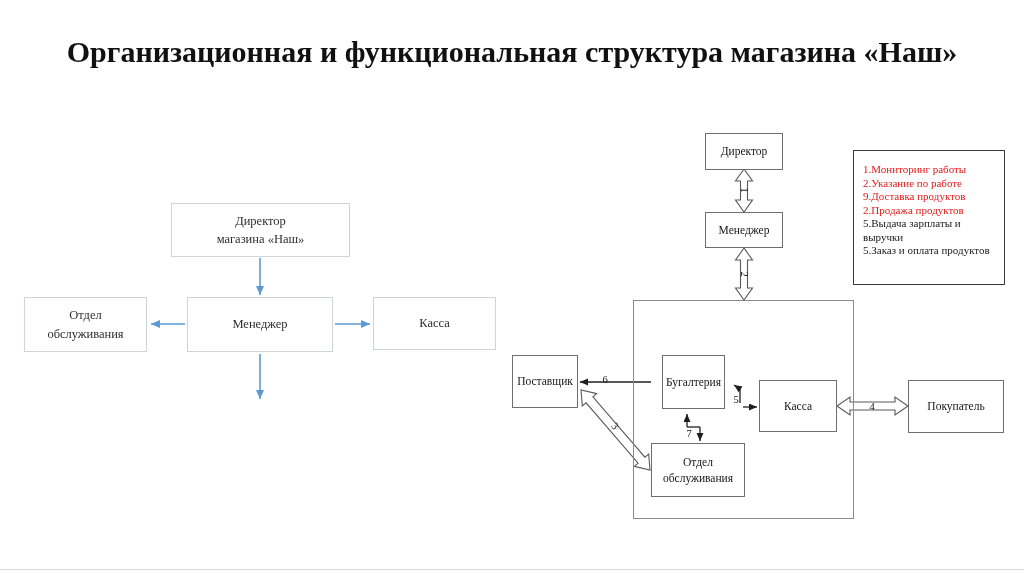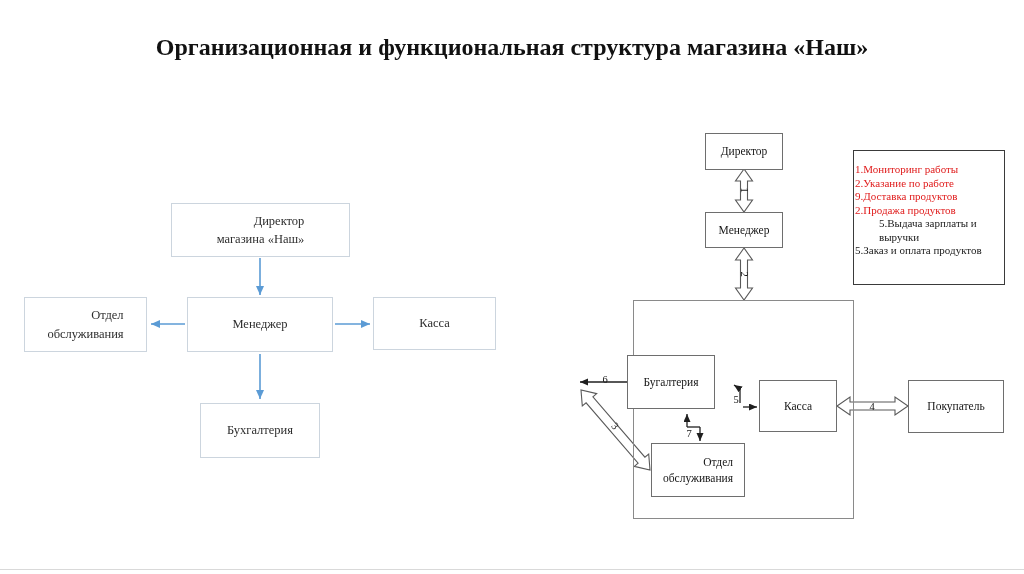--- a/index.html
+++ b/index.html
@@ -2,33 +2,33 @@
 <html><head>
 <meta charset="utf-8">
 <style>
   html,body{margin:0;padding:0;background:#ffffff;}
   #slide{
     position:relative;width:1024px;height:574px;background:#ffffff;overflow:hidden;
     font-family:"Liberation Serif","DejaVu Serif",serif;
   }
   #title{
     position:absolute;top:32px;left:62px;width:900px;text-align:center;
-    font-size:24px;font-weight:bold;line-height:1.32;color:#111111;
+    font-size:30px;font-weight:bold;line-height:1.32;color:#111111;
   }
   .box{
     position:absolute;background:#ffffff;display:flex;align-items:center;justify-content:center;
-    text-align:right;white-space:pre-line;box-sizing:border-box;
+    text-align:center;white-space:pre-line;box-sizing:border-box;
   }
   .box.light{border:1px solid #ccd5de;font-size:12.5px;color:#2e2e2e;line-height:1.45;}
   .box.dark{border:1px solid #6e6e6e;font-size:11.5px;color:#161616;line-height:1.4;}
   .bigframe{position:absolute;border:1px solid #8a8a8a;background:transparent;box-sizing:border-box;}
   #legend{
     position:absolute;left:853px;top:150px;width:152px;height:135px;
     border:1.5px solid #3a3a3a;box-sizing:border-box;background:#ffffff;
-    padding:12px 3px 0 1px;
+    padding:12px 3px 0 9px;
   }
   #legend .legend-item{font-size:11px;line-height:13.5px;}
   svg{position:absolute;left:0;top:0;}
   #labels span{
     position:absolute;font-size:10.5px;color:#161616;
     transform:translate(-50%,-50%);
   }
   #labels span.rot90{transform:translate(-50%,-50%) rotate(90deg);}
   #labels span.rot50{transform:translate(-50%,-50%) rotate(50deg);}
   #bottom-rule{position:absolute;left:0;top:569px;width:1024px;height:1px;background:#d9d9d9;}
@@ -73,44 +73,44 @@
         <polygon points="837.0,406.0 850.0,415.0 850.0,410.0 895.0,410.0 895.0,415.0 908.0,406.0 895.0,397.0 895.0,402.0 850.0,402.0 850.0,397.0"></polygon>
       </g>
   </svg>
 
   <div class="box light" style="left:171px;top:203px;width:179px;height:54px;">Директор
 магазина «Наш»</div>
   <div class="box light" style="left:24px;top:297px;width:123px;height:55px;">Отдел
 обслуживания</div>
   <div class="box light" style="left:187px;top:297px;width:146px;height:55px;">Менеджер</div>
   <div class="box light" style="left:373px;top:297px;width:123px;height:53px;">Касса</div>
-  <div class="box light" style="left:200px;top:403px;width:120px;height:55px;">Бухгалтерия</div>
 
   <div class="bigframe" style="left:633px;top:300px;width:221px;height:219px;"></div>
   <div class="box dark" style="left:705px;top:133px;width:78px;height:37px;">Директор</div>
   <div class="box dark" style="left:705px;top:212px;width:78px;height:36px;">Менеджер</div>
-  <div class="box dark" style="left:627px;top:355px;width:88px;height:54px;">Бугалтерия</div>
+  <div class="box dark" style="left:512px;top:355px;width:66px;height:53px;">Поставщик</div>
+  <div class="box dark" style="left:662px;top:355px;width:63px;height:54px;">Бугалтерия</div>
   <div class="box dark" style="left:759px;top:380px;width:78px;height:52px;">Касса</div>
   <div class="box dark" style="left:651px;top:443px;width:94px;height:54px;">Отдел
 обслуживания</div>
   <div class="box dark" style="left:908px;top:380px;width:96px;height:53px;">Покупатель</div>
 
   <div id="labels">
     <span class="rot90" style="left:744px;top:190px;">1</span>
     <span class="rot90" style="left:744px;top:274px;">2</span>
     <span class="rot50" style="left:615px;top:426px;">3</span>
     <span style="left:872px;top:406px;">4</span>
     <span style="left:736px;top:399px;">5</span>
     <span style="left:605px;top:379px;">6</span>
     <span style="left:689px;top:433px;">7</span>
   </div>
 
   <div id="legend">
       <div class="legend-item" style="color: rgb(224, 27, 27);">1.Мониторинг работы</div>
       <div class="legend-item" style="color: rgb(224, 27, 27);">2.Указание по работе</div>
       <div class="legend-item" style="color: rgb(224, 27, 27);">9.Доставка продуктов</div>
       <div class="legend-item" style="color: rgb(224, 27, 27);">2.Продажа продуктов</div>
-      <div class="legend-item" style="color: rgb(26, 26, 26); margin-left: 24px;">5.Выдача зарплаты и выручки</div>
+      <div class="legend-item" style="color: rgb(26, 26, 26);">5.Выдача зарплаты и выручки</div>
       <div class="legend-item" style="color: rgb(26, 26, 26);">5.Заказ и оплата продуктов</div>
     </div>
 
   <div id="bottom-rule"></div>
 </div>
 
 </body></html>

